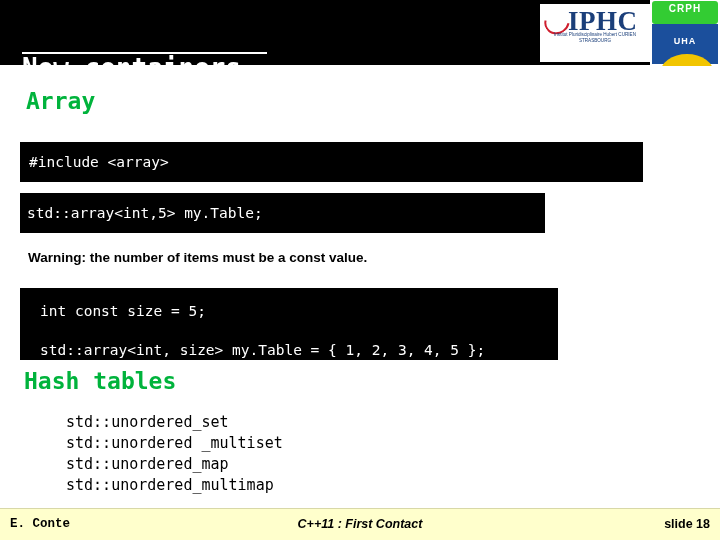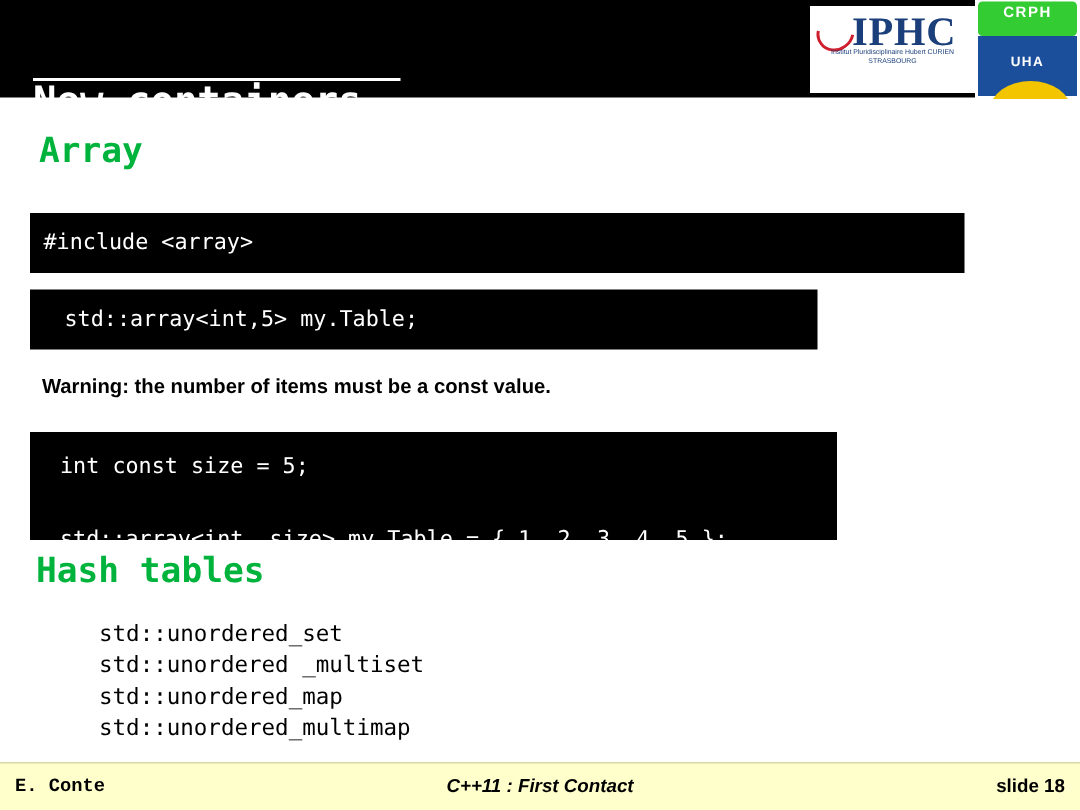--- a/index.html
+++ b/index.html
@@ -177,30 +177,30 @@
   }
   .code1 {
     left: 20px; top: 142px;
     width: 623px; height: 40px;
     padding: 9px 0 0 9px;
     box-sizing: border-box;
   }
   .code2 {
     left: 20px; top: 193px;
     width: 525px; height: 40px;
-    padding: 9px 0 0 23px;
+    padding: 9px 0 0 7px;
     box-sizing: border-box;
   }
   .code3 {
     left: 20px; top: 288px;
     width: 538px; height: 72px;
     padding: 12px 0 0 20px;
     box-sizing: border-box;
   }
-  .code3 .line2 { margin-top: 27px; }
+  .code3 .line2 { margin-top: 17px; }
 
   .warning {
     position: absolute;
     left: 28px;
     top: 250px;
     font-family: "Liberation Sans", sans-serif;
     font-size: 13.5px;
     color: #000000;
     white-space: nowrap;
     font-weight: bold;

